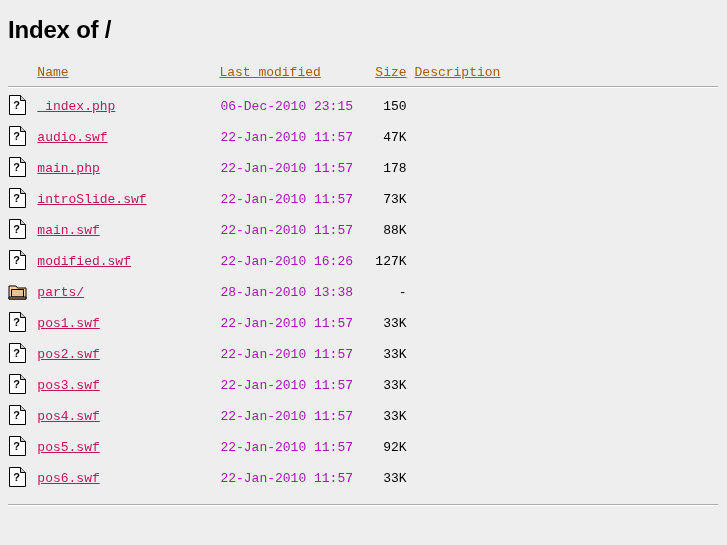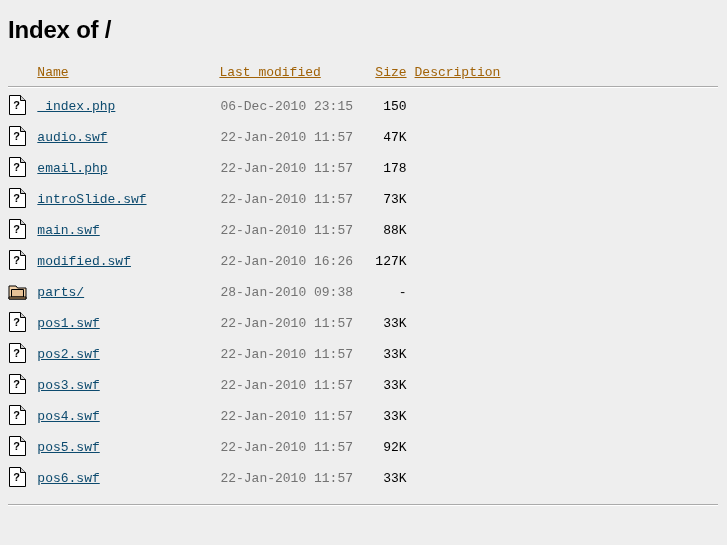--- a/index.html
+++ b/index.html
@@ -89,25 +89,25 @@
   }
   tr.file-row td.c-icon-cell {
     padding-bottom: 9px;
     vertical-align: bottom;
   }
   tr.file-row td.c-size-cell {
     text-align: right;
     padding-right: 8px;
   }
   tr.file-row a.entry {
-    color: #0c4a6e;
+    color: #be185d;
     white-space: pre;
   }
   tr.file-row td.c-date-cell {
-    color: #737373;
+    color: #a21caf;
     padding-left: 1px;
   }
 
   
   .icon {
     display: inline-block;
     width: 20px;
     height: 22px;
     vertical-align: bottom;
     line-height: 0;
@@ -172,21 +172,21 @@
             <td class="c-desc-cell"></td>
           </tr>
           <tr class="file-row">
             <td class="c-icon-cell"><span class="icon"><svg width="20" height="22" viewBox="0 0 20 22">
                   <g transform="translate(1,1)">
                     <path d="M0.5 0.5 h11 l5 5 v14 h-16 Z" fill="#ffffff" stroke="#000000" stroke-width="1"></path>
                     <path d="M11.5 0.5 v5 h5" fill="#cccccc" stroke="#000000" stroke-width="1"></path>
                     <text x="7.5" y="13.5" font-family="Liberation Sans, sans-serif" font-size="11" font-weight="bold" text-anchor="middle" fill="#000000">?</text>
                   </g>
                 </svg></span></td>
-            <td class="c-name-cell"><a class="entry" href="#">email.php</a></td>
+            <td class="c-name-cell"><a class="entry" href="#">main.php</a></td>
             <td class="c-date-cell">22-Jan-2010 11:57</td>
             <td class="c-size-cell">178</td>
             <td class="c-desc-cell"></td>
           </tr>
           <tr class="file-row">
             <td class="c-icon-cell"><span class="icon"><svg width="20" height="22" viewBox="0 0 20 22">
                   <g transform="translate(1,1)">
                     <path d="M0.5 0.5 h11 l5 5 v14 h-16 Z" fill="#ffffff" stroke="#000000" stroke-width="1"></path>
                     <path d="M11.5 0.5 v5 h5" fill="#cccccc" stroke="#000000" stroke-width="1"></path>
                     <text x="7.5" y="13.5" font-family="Liberation Sans, sans-serif" font-size="11" font-weight="bold" text-anchor="middle" fill="#000000">?</text>
@@ -225,21 +225,21 @@
           </tr>
           <tr class="file-row">
             <td class="c-icon-cell"><span class="icon"><svg width="20" height="22" viewBox="0 0 20 22">
                   <g transform="translate(0,4)">
                     <path d="M1 2 h7 l1.6 2 H18 v11 H1 Z" fill="#f2d2aa" stroke="#000000" stroke-width="1"></path>
                     <path d="M3.5 5.5 h12 v7.5 h-12 Z" fill="#e8c296" stroke="#000000" stroke-width="1"></path>
                     <path d="M1 13 h17 v2 H1 Z" fill="#d9ab77" stroke="#000000" stroke-width="1"></path>
                   </g>
                 </svg></span></td>
             <td class="c-name-cell"><a class="entry" href="#">parts/</a></td>
-            <td class="c-date-cell">28-Jan-2010 09:38</td>
+            <td class="c-date-cell">28-Jan-2010 13:38</td>
             <td class="c-size-cell">-</td>
             <td class="c-desc-cell"></td>
           </tr>
           <tr class="file-row">
             <td class="c-icon-cell"><span class="icon"><svg width="20" height="22" viewBox="0 0 20 22">
                   <g transform="translate(1,1)">
                     <path d="M0.5 0.5 h11 l5 5 v14 h-16 Z" fill="#ffffff" stroke="#000000" stroke-width="1"></path>
                     <path d="M11.5 0.5 v5 h5" fill="#cccccc" stroke="#000000" stroke-width="1"></path>
                     <text x="7.5" y="13.5" font-family="Liberation Sans, sans-serif" font-size="11" font-weight="bold" text-anchor="middle" fill="#000000">?</text>
                   </g>

